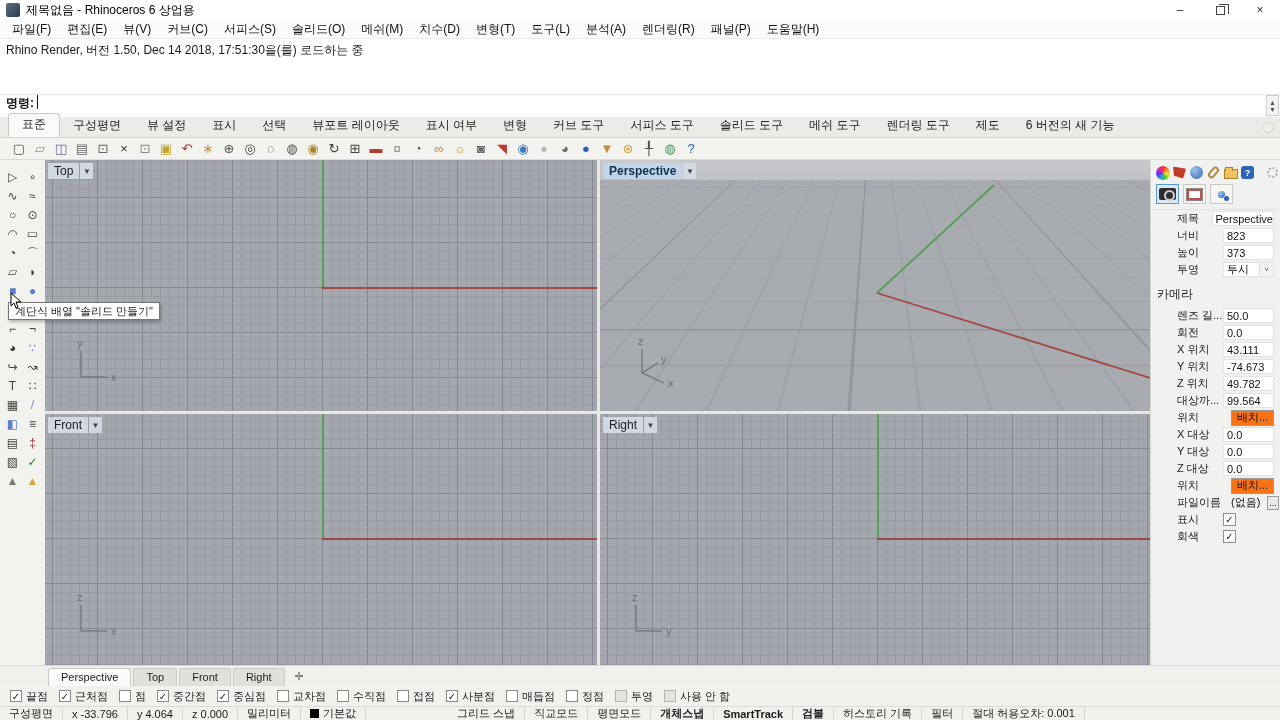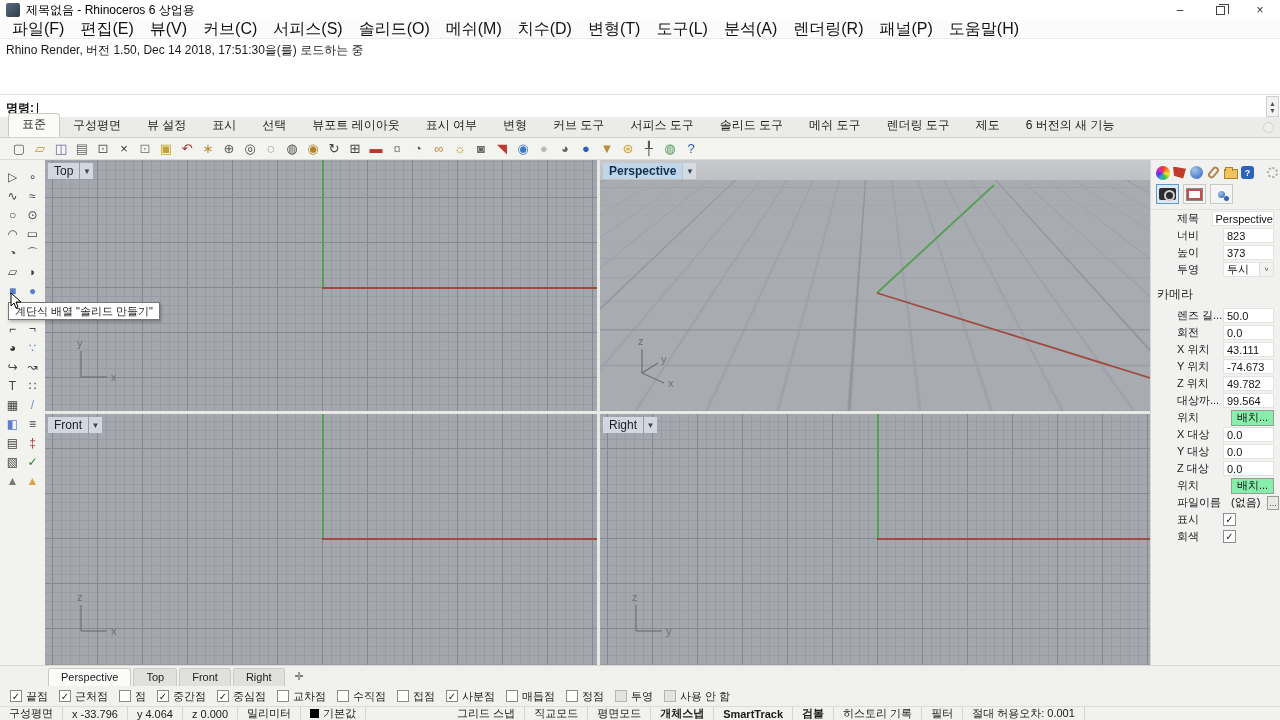--- a/index.html
+++ b/index.html
@@ -12,26 +12,26 @@
   #appicon{width:14px;height:14px;margin:0 6px 0 6px;border-radius:2px;
     background:linear-gradient(135deg,#5a6d80,#2e3d4c);}
   #titletext{font-size:12px;color:#000;}
   #wincontrols{margin-left:auto;display:flex;height:20px;}
   .wc{width:40px;height:20px;display:flex;align-items:center;justify-content:center;font-size:12px;color:#333;cursor:default;}
   .wc-restore-box{width:9px;height:9px;border:1px solid #444;position:relative;background:#fff;}
   .wc-restore-box::before{content:"";position:absolute;left:2px;top:-3px;width:9px;height:9px;border:1px solid #444;border-bottom:none;border-left:none;}
 
   
   #menubar{left:0;top:20px;width:1280px;height:18px;background:#fbfbfb;display:flex;align-items:center;padding-left:4px;}
-  .mi{font-size:16px;padding:0 8px;color:#111;}
+  .mi{font-size:12px;padding:0 8px;color:#111;}
 
   
   #history{left:0;top:38px;width:1280px;height:56px;background:#fff;border-top:1px solid #ececec;}
   #historyline{font-size:12px;color:#1a1a1a;padding:3px 6px;}
-  #cmdline{left:0;top:94px;width:1280px;height:23px;background:#fff;border-top:1px solid #e4e4e4;display:flex;align-items:flex-end;padding-left:6px;}
+  #cmdline{left:0;top:94px;width:1280px;height:23px;background:#fff;border-top:1px solid #e4e4e4;display:flex;align-items:flex-start;padding-left:6px;}
   #cmdprompt{font-size:12px;font-weight:bold;color:#111;}
   #caret{width:1px;height:14px;background:#111;margin-left:3px;animation:blink 1s steps(1) infinite;}
   @keyframes blink{50%{opacity:0;}}
   #cmdspin{margin-left:auto;width:13px;height:21px;border:1px solid #cfcfcf;display:flex;flex-direction:column;align-items:center;justify-content:center;font-size:7px;color:#555;line-height:7px;background:#f3f3f3;margin-right:1px;}
 
   
   #tabrow{left:0;top:117px;width:1280px;height:21px;background:#ebebe8;border-bottom:1px solid #d2d2ce;display:flex;align-items:flex-end;padding-left:8px;}
   .tab{font-size:12px;color:#222;padding:2px 13px 3px 13px;border-radius:4px 4px 0 0;}
   .tab.active{background:#fafaf8;border:1px solid #c8c8c4;border-bottom:1px solid #fafaf8;}
   #tabrow-extra{margin-left:auto;margin-right:6px;width:11px;height:11px;border-radius:50%;border:1px solid #d0d0cc;background:#eee;align-self:center;}
@@ -95,21 +95,21 @@
   .pm-camera{width:17px;height:12px;background:#2d2d30;border-radius:2px;position:relative;}
   .pm-camera::before{content:"";position:absolute;left:5px;top:2px;width:7px;height:7px;border:2px solid #cfcfd2;border-radius:50%;}
   .pm-frame{width:15px;height:11px;background:#fff;border:2px solid #c05050;outline:1px solid #888;}
   .pm-spheres{width:7px;height:7px;border-radius:50%;background:radial-gradient(circle at 35% 30%,#9fc4ee,#2d63b8);box-shadow:5px 4px 0 -1px #2d63b8;}
   .phead{font-size:12px;color:#1c1c1c;padding:8px 0 4px 6px;}
   .prow{display:flex;align-items:center;height:17px;padding-left:26px;}
   .plabel{width:46px;color:#222;overflow:hidden;white-space:nowrap;}
   .pfield{flex:1;background:#fff;border:1px solid #e3e3e0;height:15px;display:flex;align-items:center;padding-left:3px;margin-right:6px;color:#111;}
   .psel{position:relative;}
   .psel .chev{position:absolute;right:0;top:0;bottom:0;width:14px;background:#f2f2f0;border-left:1px solid #ddd;display:flex;align-items:center;justify-content:center;font-size:8px;color:#555;}
-  .pbtn{flex:1;margin-right:6px;height:16px;background:#86efac;border:1px solid #9b9b98;display:flex;align-items:center;justify-content:center;color:#111;margin-left:8px;}
+  .pbtn{flex:1;margin-right:6px;height:16px;background:#f97316;border:1px solid #9b9b98;display:flex;align-items:center;justify-content:center;color:#111;margin-left:8px;}
   .pcheck{width:13px;height:13px;background:#fff;border:1px solid #8e8e8b;display:flex;align-items:center;justify-content:center;font-size:10px;color:#222;}
   .pdots{width:12px;height:14px;background:#e9e9e7;border:1px solid #9b9b98;margin-left:2px;margin-right:1px;display:flex;align-items:center;justify-content:center;font-size:9px;color:#333;}
 
   
   #vtabs{left:0;top:665px;width:1280px;height:21px;background:#f0f0ed;border-top:1px solid #d8d8d4;display:flex;align-items:flex-end;padding-left:48px;gap:2px;}
   .vtab{font-size:11px;padding:2px 12px 3px 12px;background:#e0e0dc;border:1px solid #c9c9c5;border-bottom:none;border-radius:3px 3px 0 0;color:#222;}
   .vtab.active{background:#fbfbfa;}
   #vtab-add{font-size:11px;color:#555;padding:2px 8px 3px 8px;}
 
   

